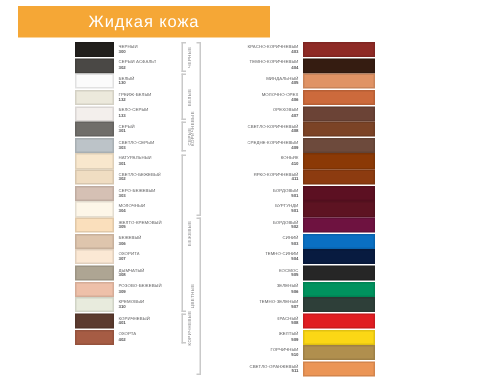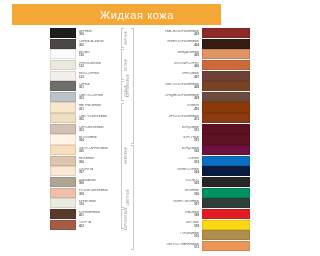--- a/index.html
+++ b/index.html
@@ -98,21 +98,21 @@
     letter-spacing:.3px;
     white-space:nowrap;
     padding-left:1px;
   }
   .grp.right .brk{border:0.5px solid #c9c9c9;border-left:none;}
   .grp.right{flex-direction:row-reverse;}
 </style>
 </head>
 <body>
 
-<div id="banner" style="background: rgb(245, 167, 54); padding-left: 41px;">
+<div id="banner" style="background: rgb(245, 167, 54);">
   <span id="banner-text" style="color: rgb(255, 255, 255);">Жидкая кожа</span>
 </div>
 
 <div id="chart">
   <div class="col" id="col-left">
       <div class="row">
         <div class="sw" style="background: rgb(33, 31, 28);"></div>
         <div class="lbl">
           <div class="nm">ЧЁРНЫЙ</div>
           <div class="cd">300</div>

